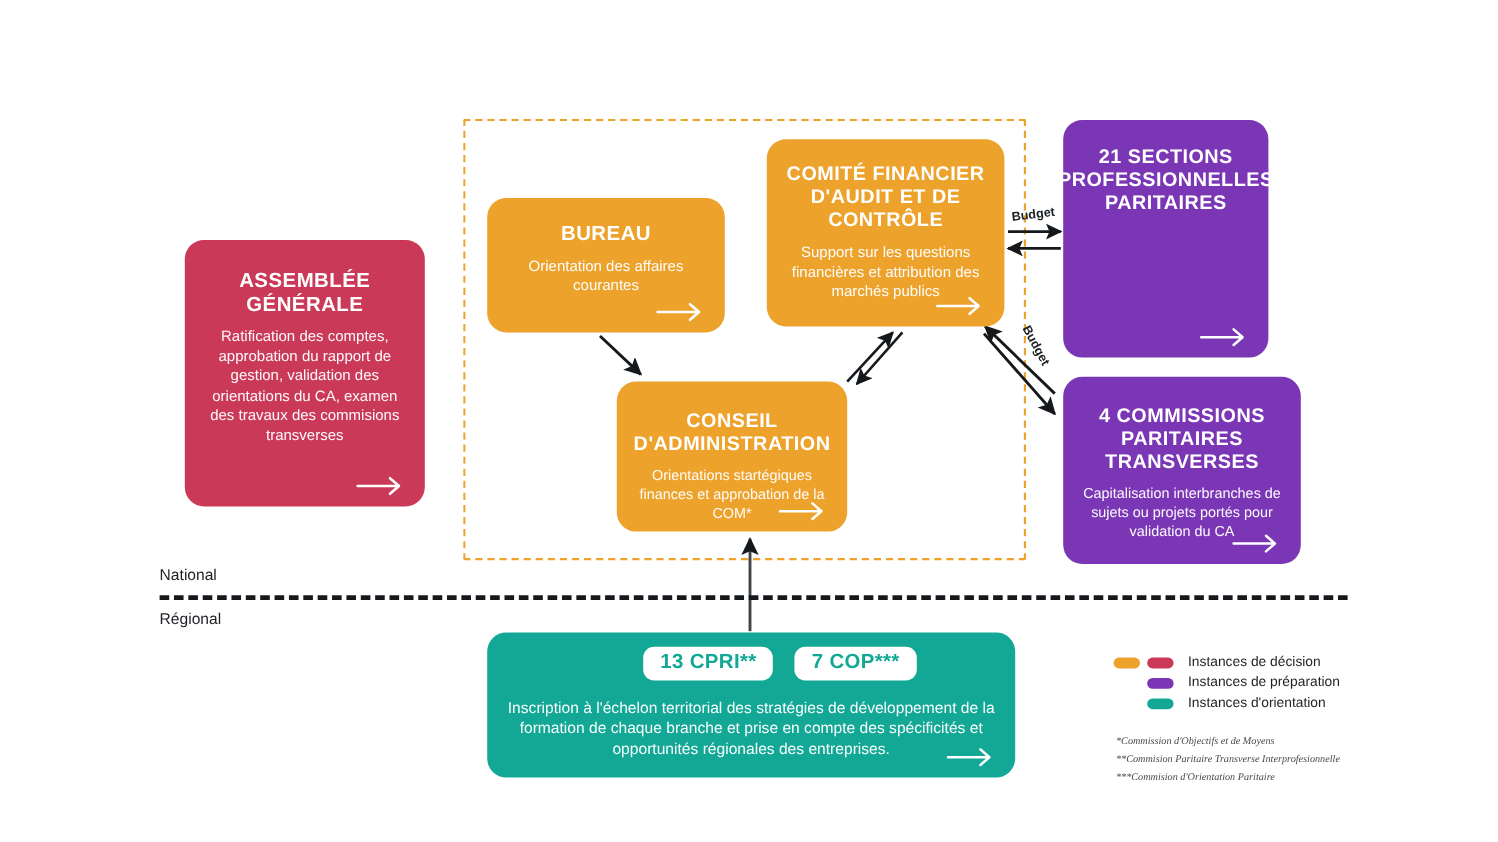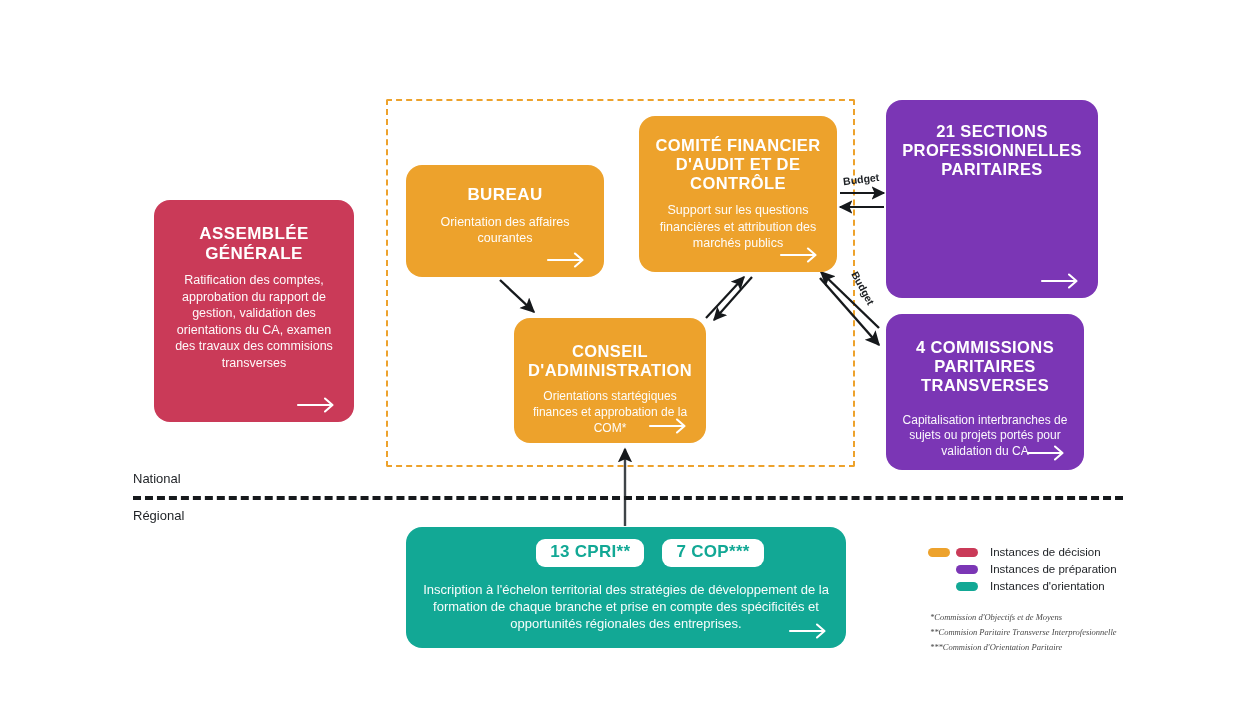--- a/index.html
+++ b/index.html
@@ -75,30 +75,29 @@
 
   #card-conseil {
     left: 514px; top: 318px; width: 192px; height: 125px;
     background: #eda22c;
     align-items: center;
   }
   #card-conseil .title { font-size: 16.5px; margin-top: 10px; }
   #card-conseil .desc  { font-size: 12px; }
 
   #card-sections {
-    left: 886px; top: 100px; width: 212px; height: 198px;
+    left: 886px; top: 100px; width: 171px; height: 198px;
     background: #7b36b5;
   }
   #card-sections .title { font-size: 16.5px; margin-top: 8px; }
   #card-sections .desc  { font-size: 12px; }
 
   #card-commissions {
     left: 886px; top: 314px; width: 198px; height: 156px;
     background: #7b36b5;
-    justify-content: space-between;
   }
   #card-commissions .title { font-size: 16.5px; margin-top: 10px; }
   #card-commissions .desc  { font-size: 12px; }
 
   #card-regional {
     left: 406px; top: 527px; width: 440px; height: 121px;
     background: #12a895;
     padding-top: 12px;
   }
   #card-regional .desc { font-size: 13px; margin-top: 14px; }

